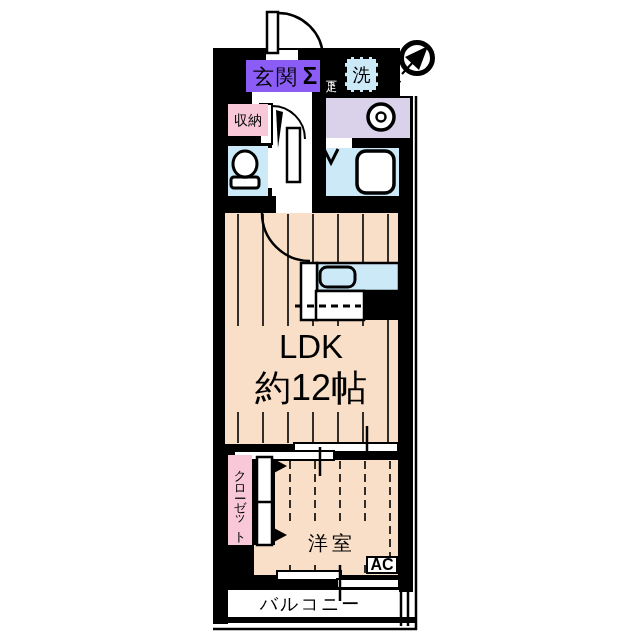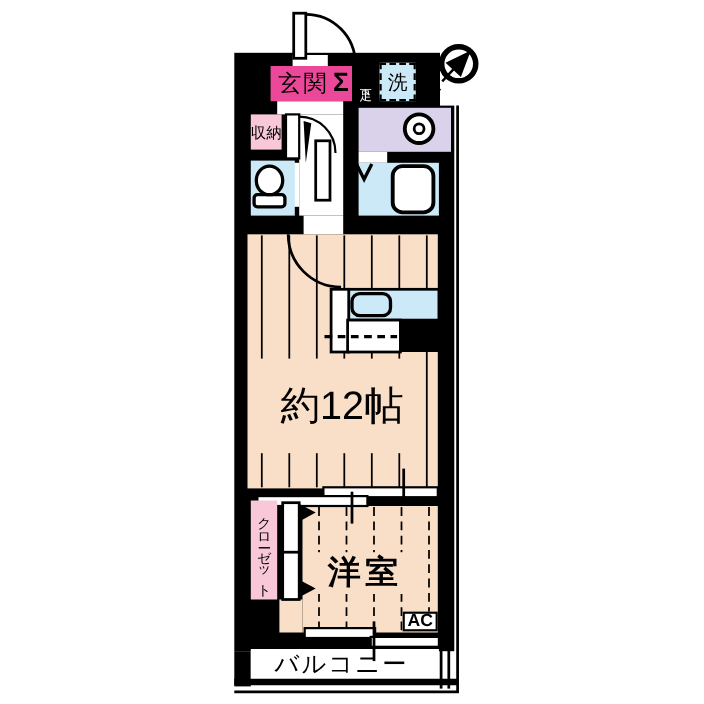--- a/index.html
+++ b/index.html
@@ -121,34 +121,35 @@
 
     <g stroke="#000">
       <line x1="416" y1="96" x2="416" y2="630" stroke-width="2.5"></line>
       <line x1="401" y1="588" x2="401" y2="626" stroke-width="2.5"></line>
       <line x1="408" y1="588" x2="408" y2="626" stroke-width="2.5"></line>
       <line x1="213" y1="620" x2="417" y2="620" stroke-width="6"></line>
       <line x1="213" y1="629" x2="417" y2="629" stroke-width="2.5"></line>
     </g>
   </svg>
 
-  <div class="abs lbl" style="left:246px;top:60px;width:74px;height:32px;background:#ec4899;">
+  <div class="abs lbl" style="left:246px;top:60px;width:74px;height:32px;background:#8b5cf6;">
     <span style="font-size:21px;letter-spacing:2px;margin-right:14px;">玄関</span>
   </div>
   <div class="abs lbl" style="left:299px;top:60px;width:22px;height:32px;font-size:24px;font-weight:bold;">Σ</div>
   <div class="abs lbl vtext" style="left:320px;top:54px;width:22px;height:38px;background:#000;color:#fff;font-size:11px;">下足</div>
   <div class="abs lbl" style="left:345px;top:57px;width:33px;height:35px;background:var(--water_blue,#cce9f8);border:2.5px dashed #000;box-sizing:border-box;">
     <span style="font-size:18px;">洗</span>
   </div>
-  <div class="abs lbl pink" style="left:228px;top:104px;width:28px;height:32px;">
+  <div class="abs lbl pink" style="left:228px;top:104px;width:40px;height:32px;">
     <span style="font-size:14px;">収納</span>
   </div>
   <div class="abs floor" style="left:236px;top:326px;width:150px;height:86px;display:flex;flex-direction:column;align-items:center;justify-content:center;">
+    <div style="font-size:33px;line-height:1.15;">LDK</div>
     <div style="font-size:36px;line-height:1.2;">約12帖</div>
   </div>
   <div class="abs lbl vtext pink" style="left:228px;top:455px;width:24px;height:90px;font-size:12.5px;">クローゼット</div>
-  <div class="abs lbl floor" style="left:287px;top:502px;width:90px;height:38px;font-size:30px;letter-spacing:4px;font-weight:bold;">洋室</div>
+  <div class="abs lbl floor" style="left:287px;top:524px;width:90px;height:38px;font-size:20px;letter-spacing:4px;">洋室</div>
   <div class="abs lbl white" style="left:366px;top:556px;width:32px;height:18px;border:2px solid #000;box-sizing:border-box;">
     <span style="font-size:16px;font-weight:bold;">AC</span>
   </div>
-  <div class="abs lbl" style="left:238px;top:592px;width:145px;height:24px;font-size:22px;letter-spacing:2px;">バルコニー</div>
+  <div class="abs lbl" style="left:238px;top:592px;width:145px;height:24px;font-size:18px;letter-spacing:2px;">バルコニー</div>
 
 </div>
 
 </body></html>

